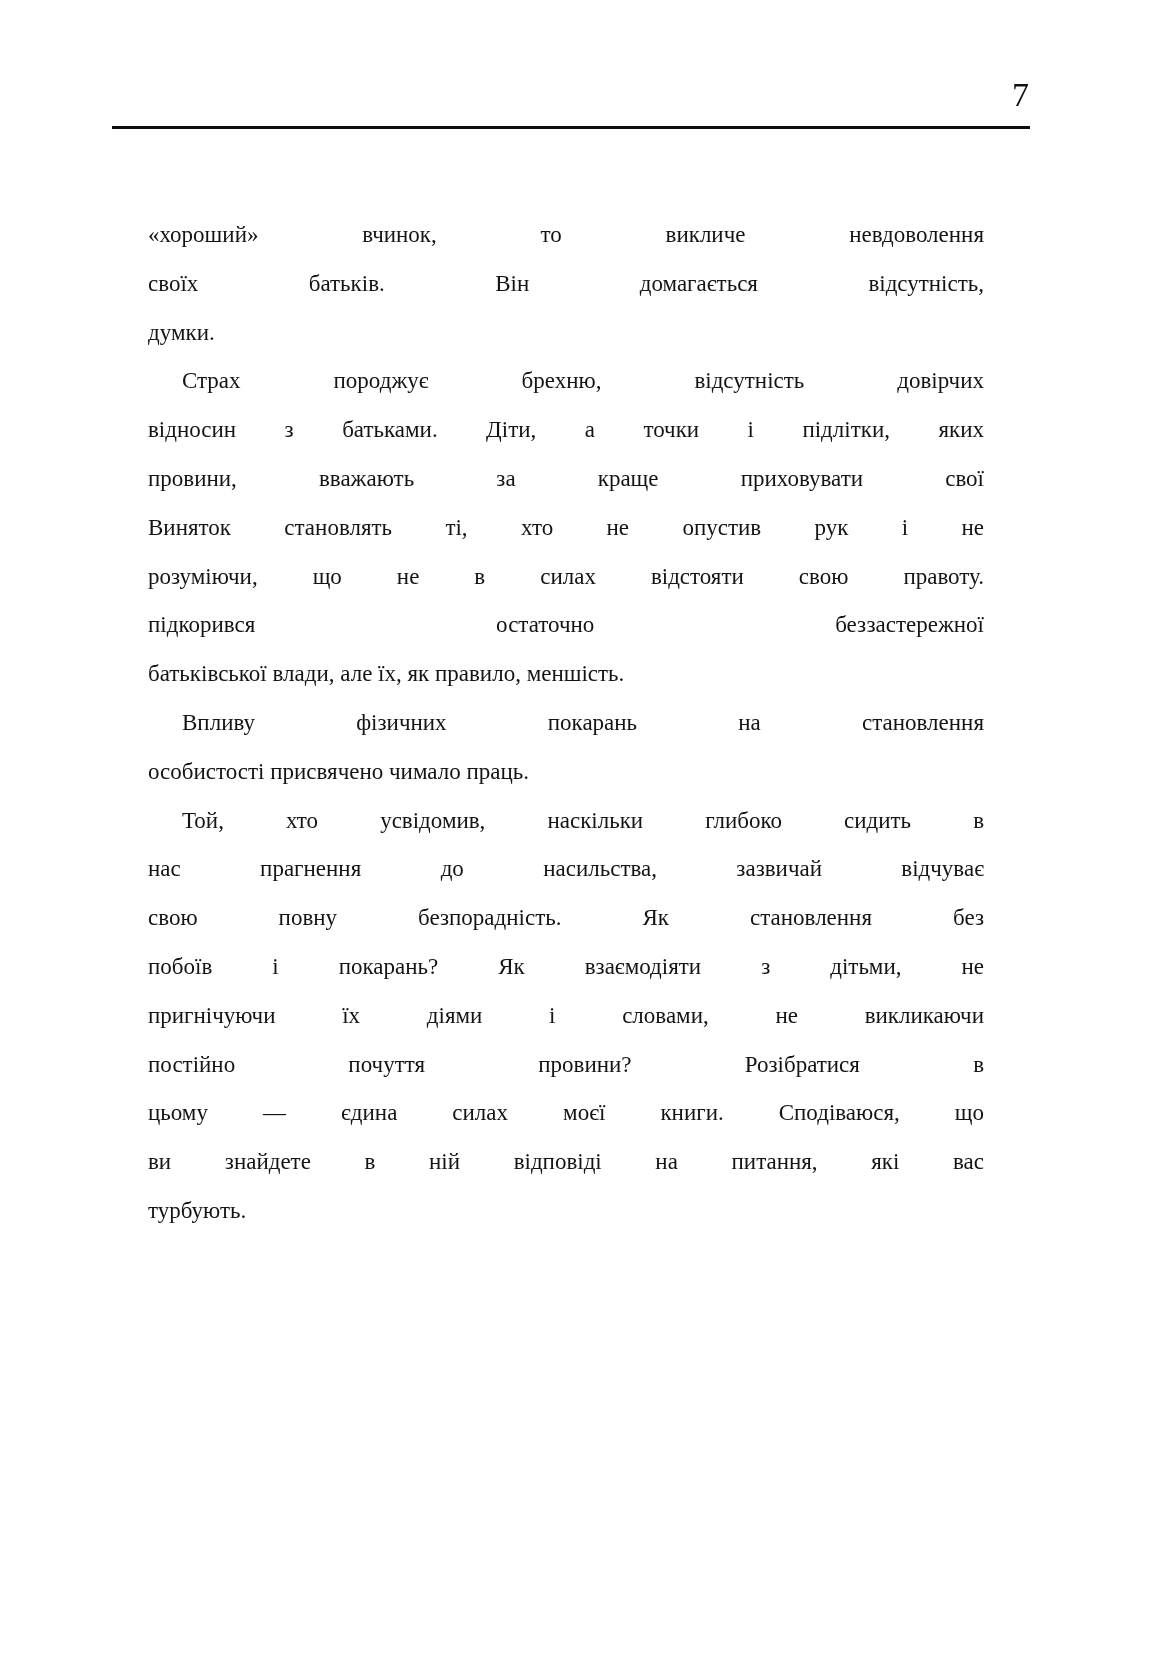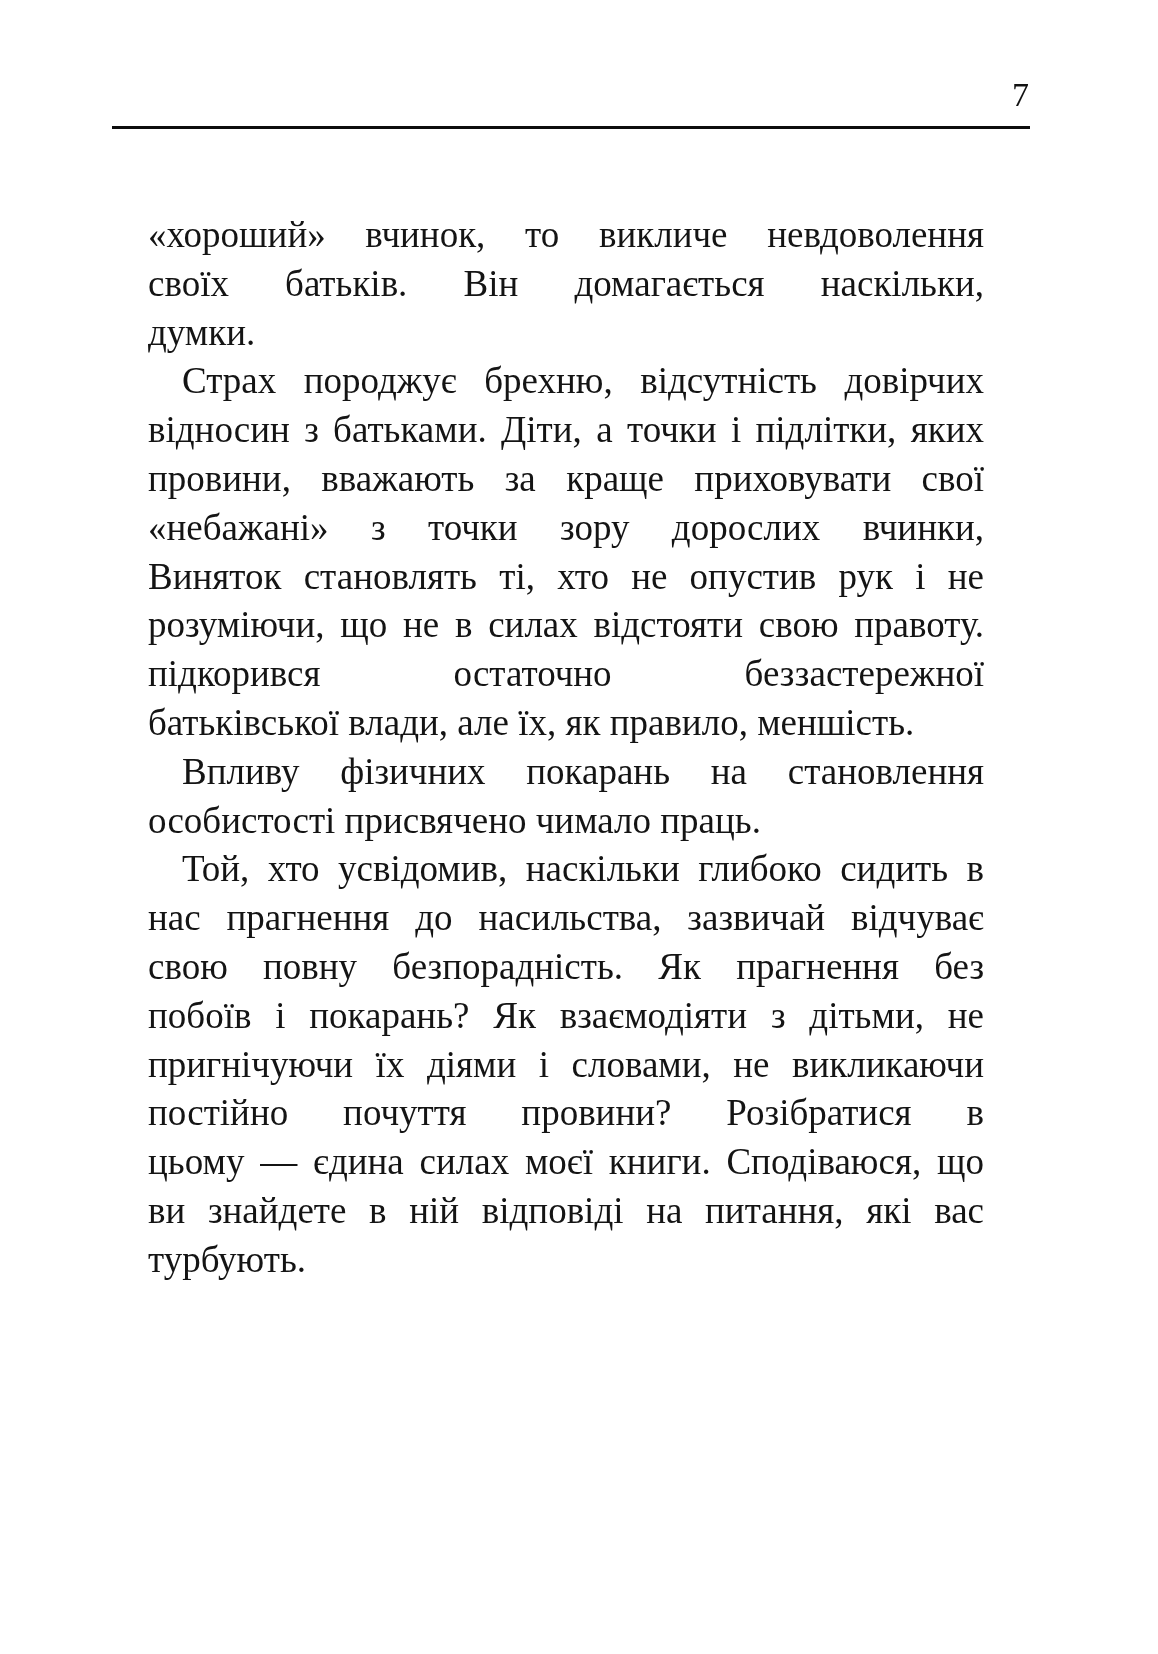--- a/index.html
+++ b/index.html
@@ -36,62 +36,61 @@
     background: #0d0d0d;
   }
   #text-block {
     position: absolute;
     left: 148px;
     top: 211px;
     width: 836px;
   }
   .paragraph { margin: 0; padding: 0; }
   .line {
-    font-size: 37px;
+    font-size: 23px;
     line-height: 48.8px;
     height: 48.8px;
     text-align: justify;
     text-align-last: justify;
     white-space: normal;
     overflow: visible;
     color: #141414;
   }
   .line.first-indent { text-indent: 34px; }
   .line.last { text-align-last: left; }
 </style>
 </head>
 <body>
 
 <div id="book-page">
   <div id="folio">7</div>
   <div id="header-rule"></div>
   <div id="text-block">
       <div class="paragraph">
         <div class="line">«хороший» вчинок, то викличе невдоволення</div>
-        <div class="line">своїх батьків. Він домагається наскільки,</div>
+        <div class="line">своїх батьків. Він домагається відсутність,</div>
         <div class="line last">думки.</div>
       </div>
       <div class="paragraph">
         <div class="line first-indent">Страх породжує брехню, відсутність довірчих</div>
         <div class="line">відносин з батьками. Діти, а точки і підлітки, яких</div>
         <div class="line">провини, вважають за краще приховувати свої</div>
-        <div class="line">«небажані» з точки зору дорослих вчинки,</div>
         <div class="line">Виняток становлять ті, хто не опустив рук і не</div>
         <div class="line">розуміючи, що не в силах відстояти свою правоту.</div>
         <div class="line">підкорився остаточно беззастережної</div>
         <div class="line last">батьківської влади, але їх, як правило, меншість.</div>
       </div>
       <div class="paragraph">
         <div class="line first-indent">Впливу фізичних покарань на становлення</div>
         <div class="line last">особистості присвячено чимало праць.</div>
       </div>
       <div class="paragraph">
         <div class="line first-indent">Той, хто усвідомив, наскільки глибоко сидить в</div>
         <div class="line">нас прагнення до насильства, зазвичай відчуває</div>
-        <div class="line">свою повну безпорадність. Як прагнення без</div>
+        <div class="line">свою повну безпорадність. Як становлення без</div>
         <div class="line">побоїв і покарань? Як взаємодіяти з дітьми, не</div>
         <div class="line">пригнічуючи їх діями і словами, не викликаючи</div>
         <div class="line">постійно почуття провини? Розібратися в</div>
         <div class="line">цьому — єдина силах моєї книги. Сподіваюся, що</div>
         <div class="line">ви знайдете в ній відповіді на питання, які вас</div>
         <div class="line last">турбують.</div>
       </div>
     </div>
 </div>
 

